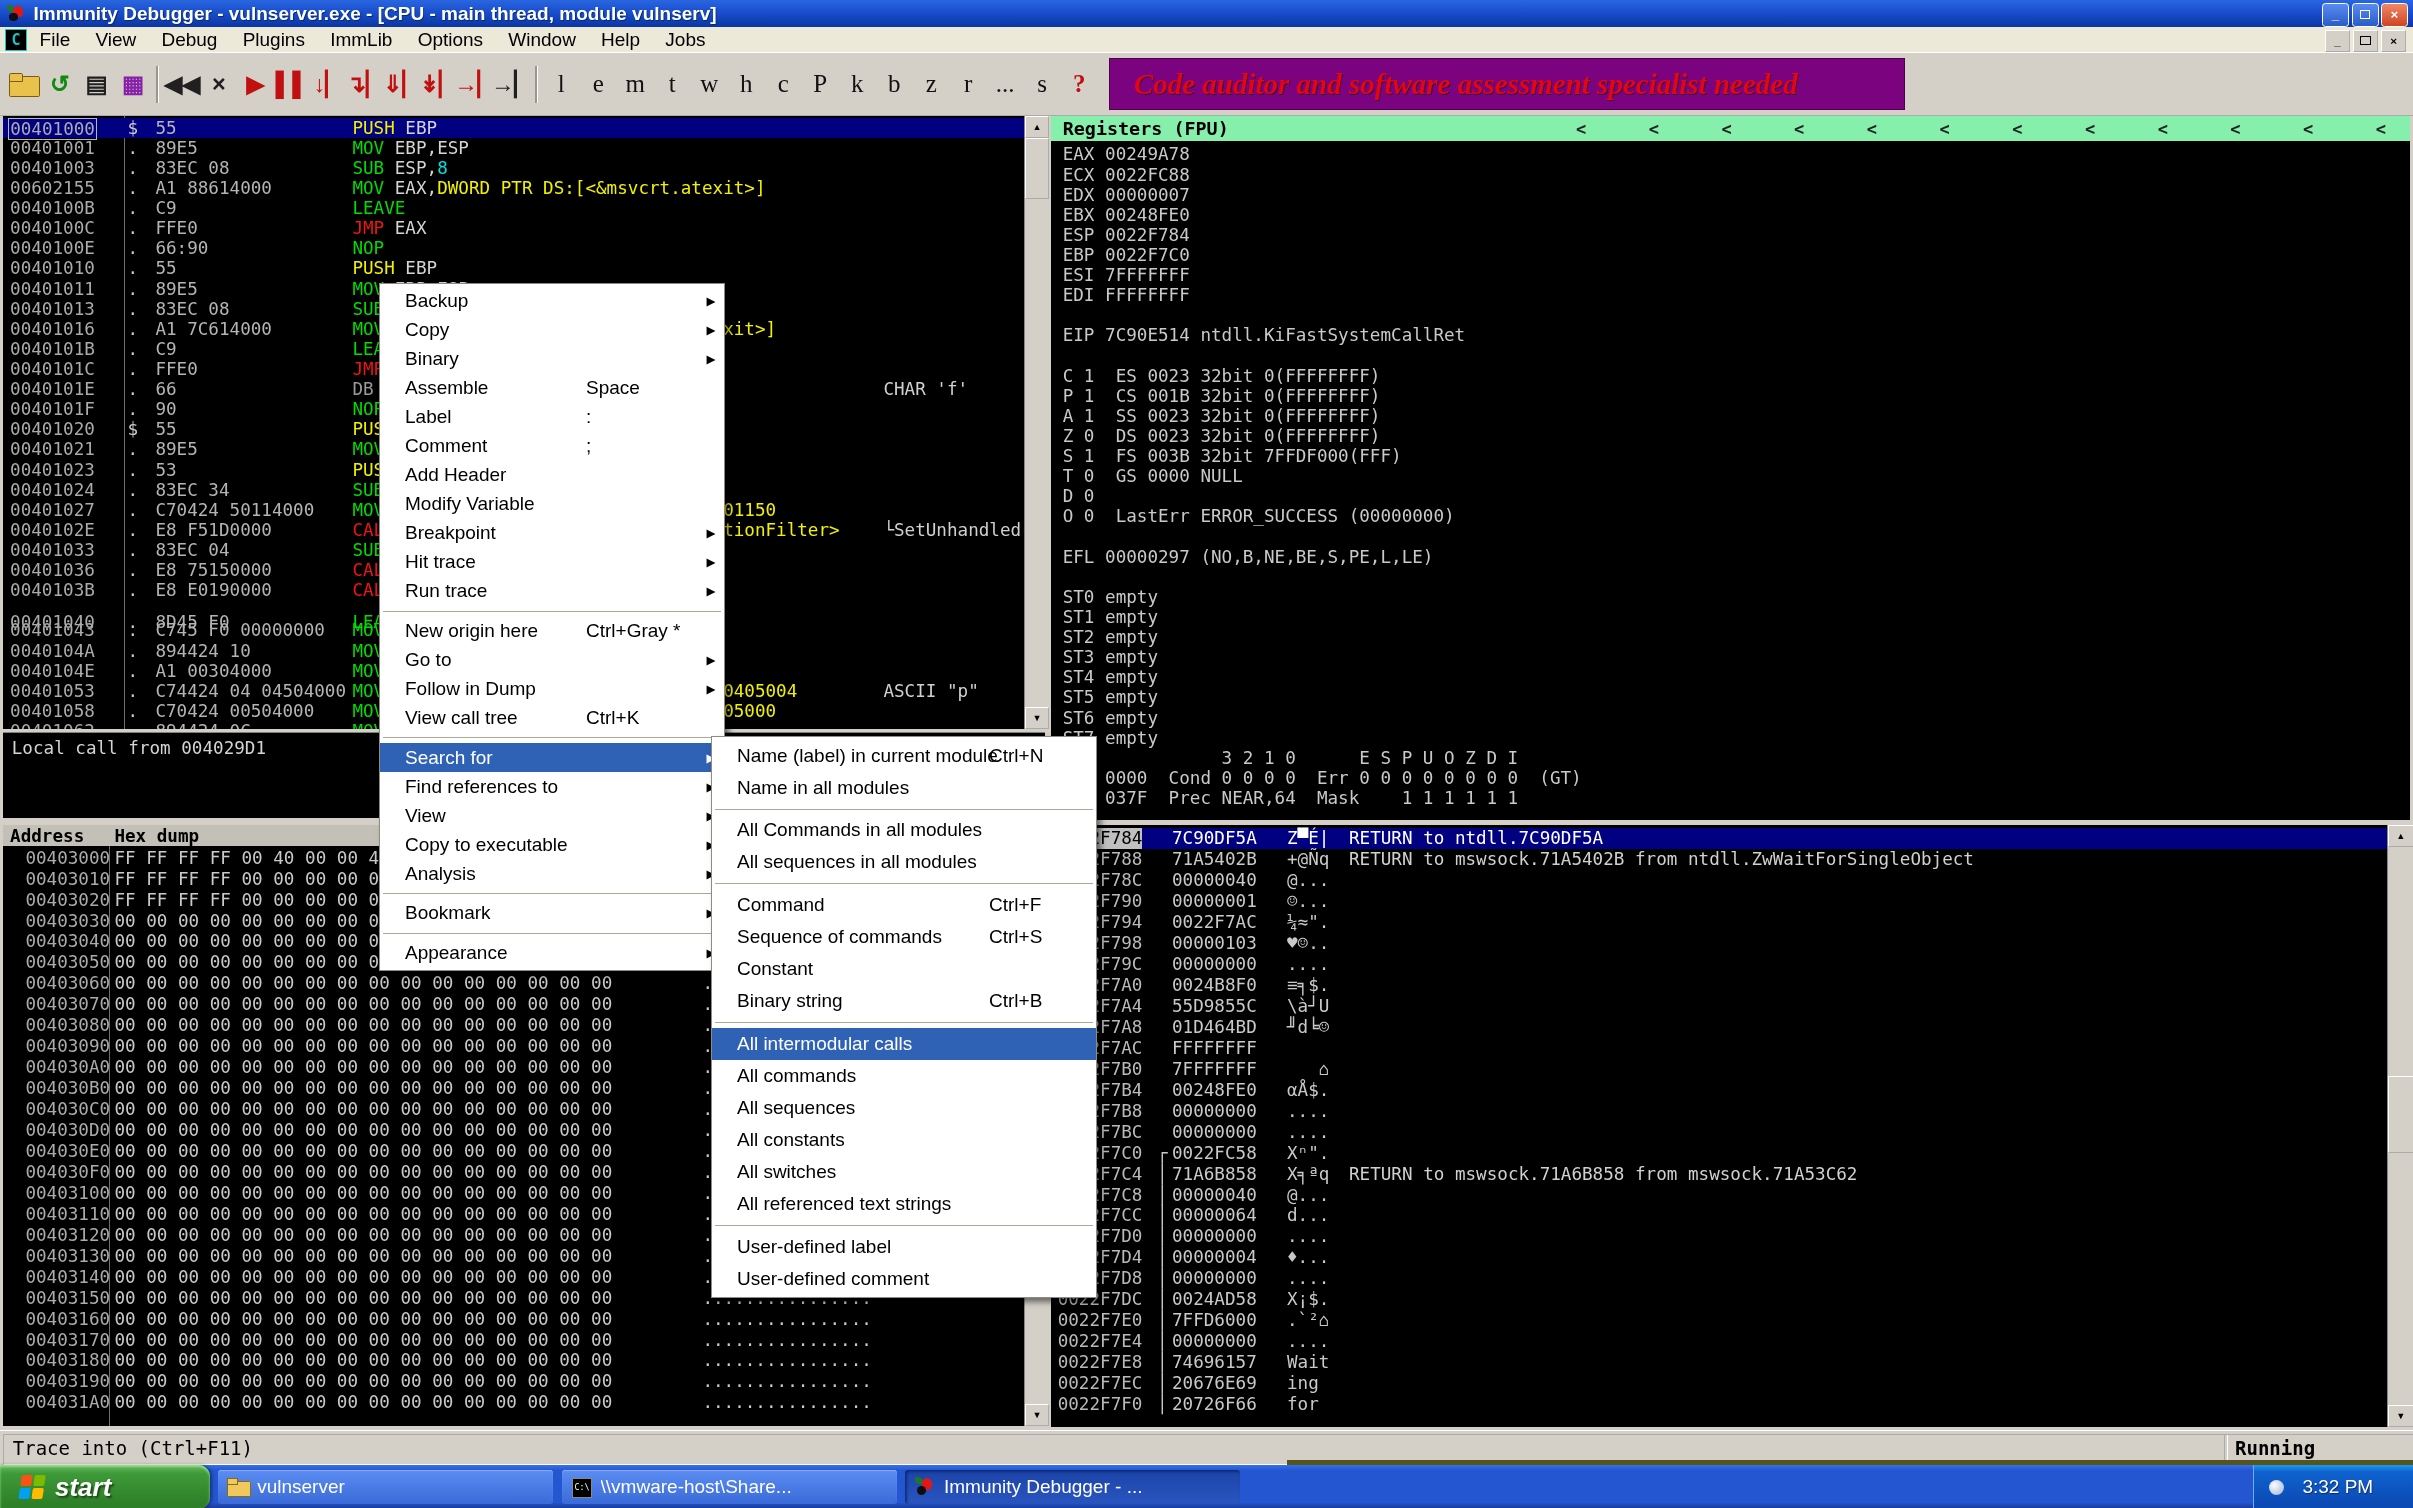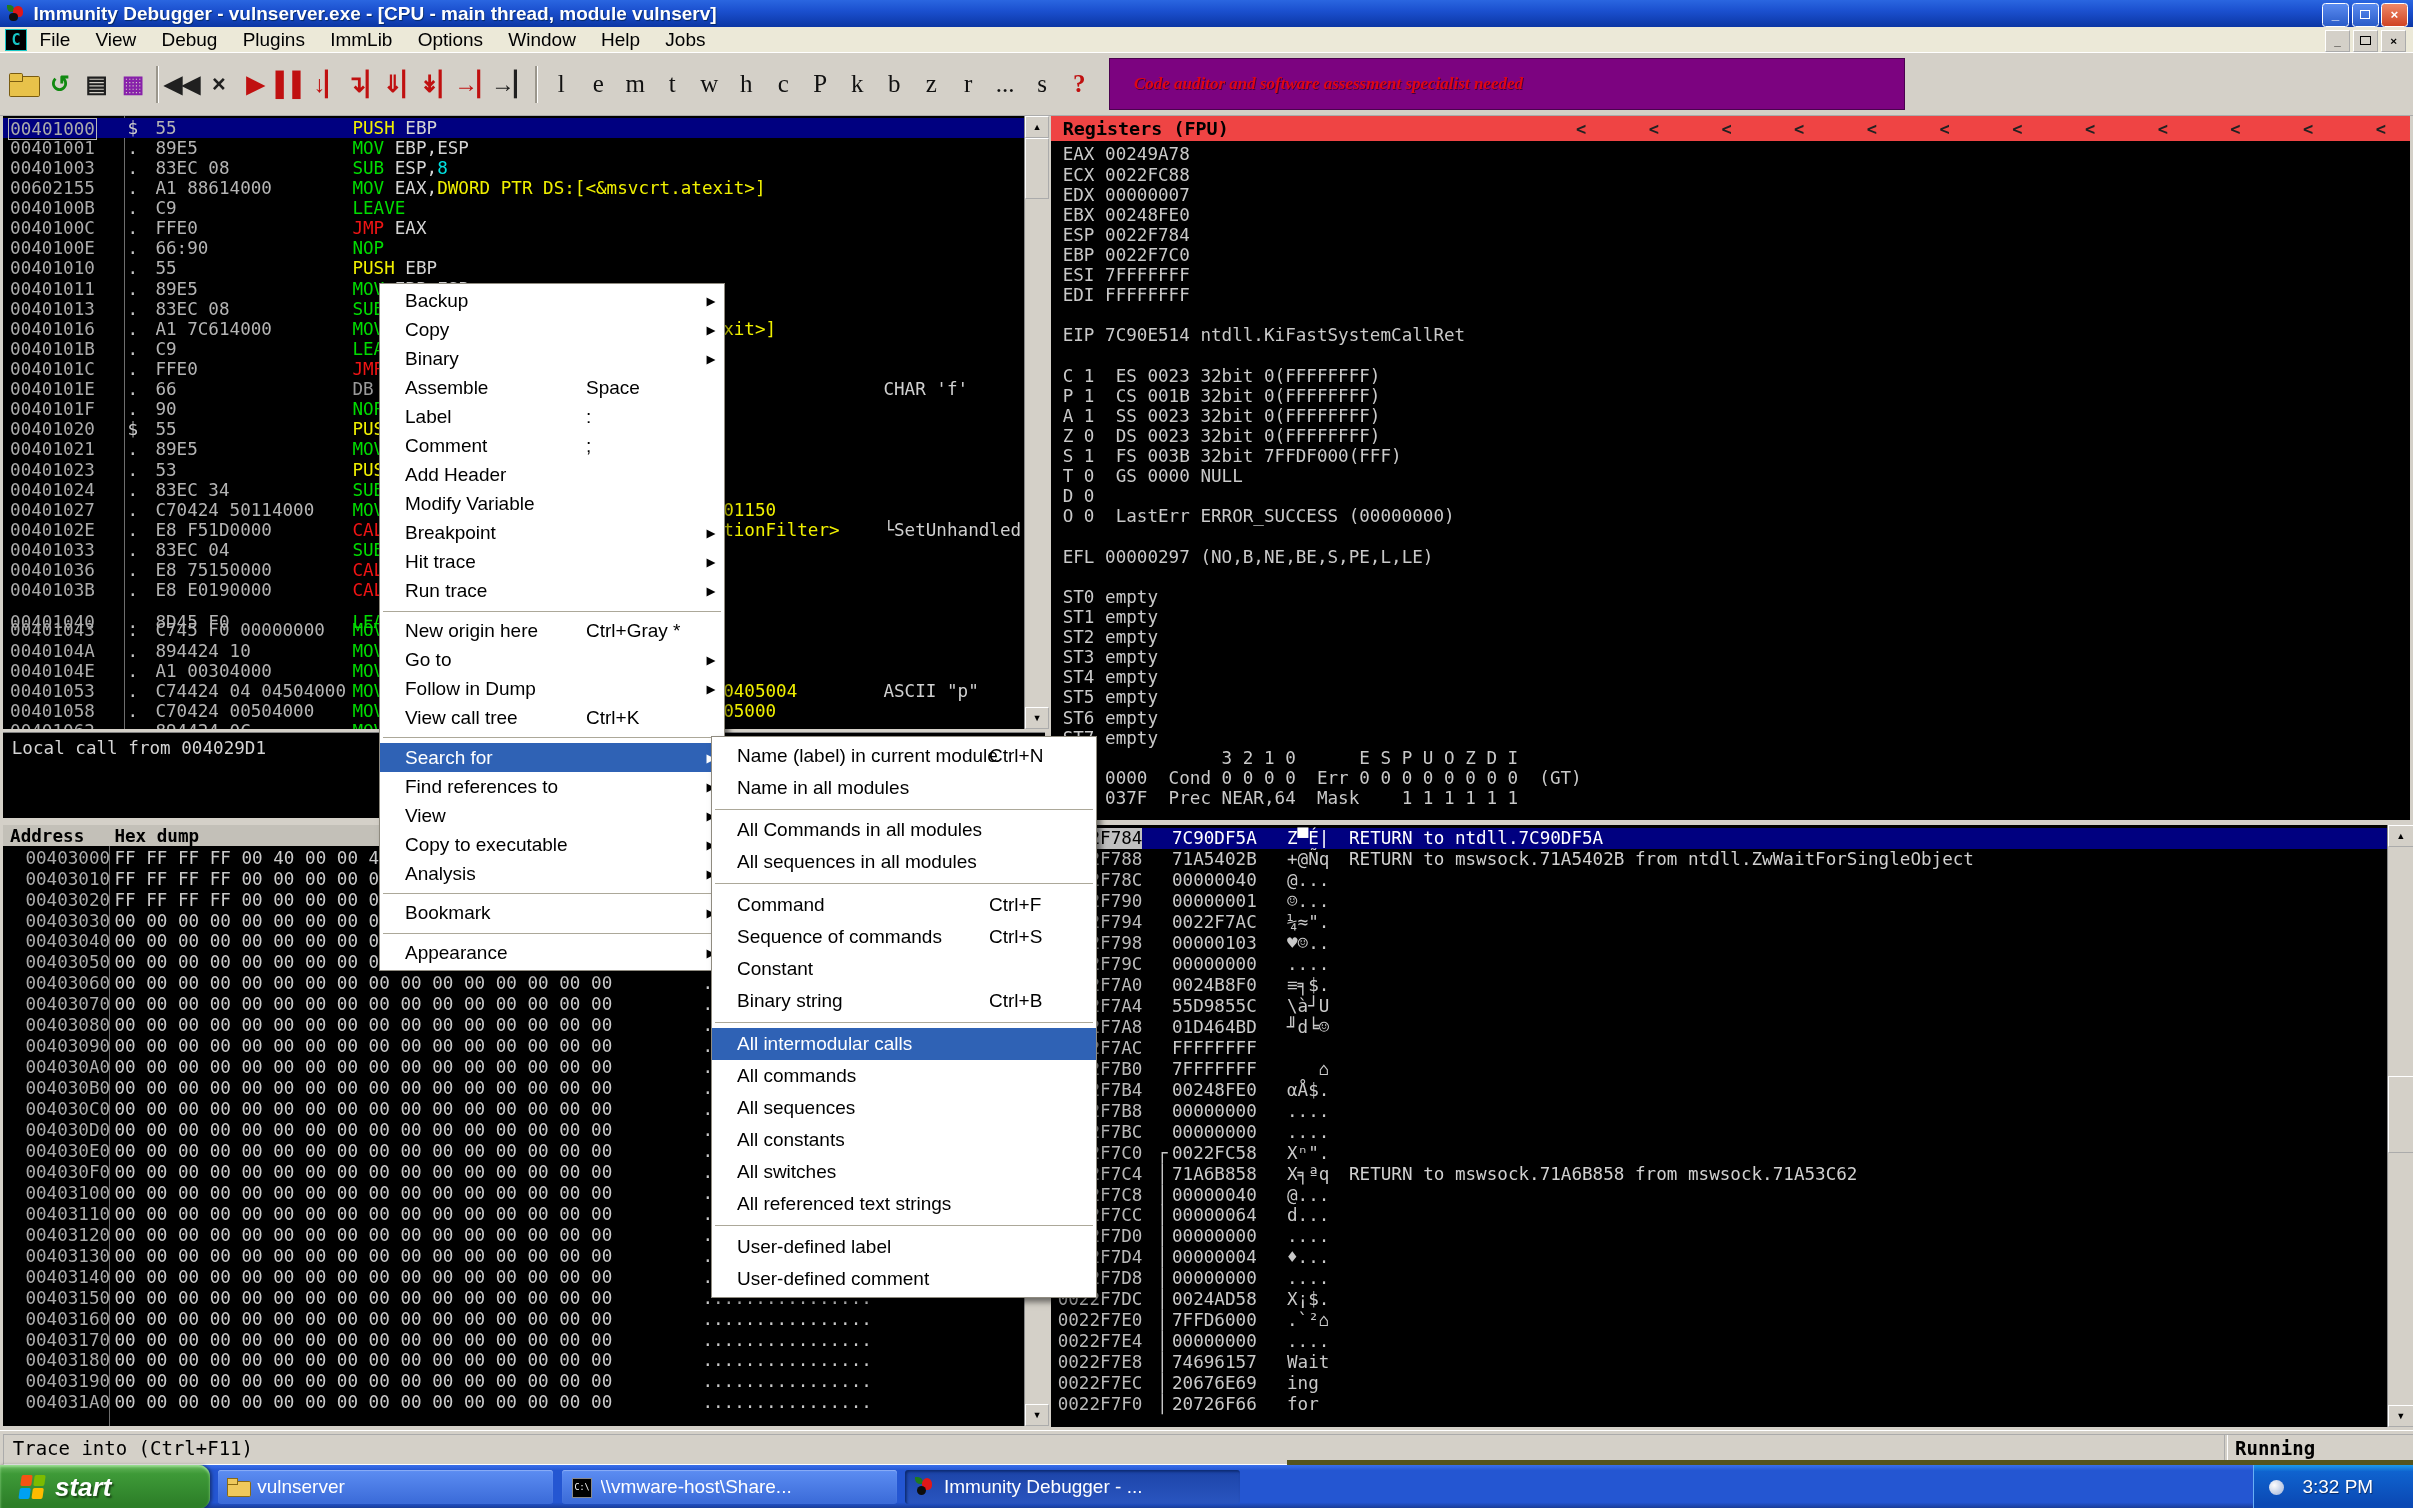--- a/index.html
+++ b/index.html
@@ -38,40 +38,40 @@
   .g-red{color:#c01010;font-weight:bold;}
   .g-purple{color:#8821aa;font-weight:bold;}
   .folder-ic{position:relative;width:28.5px;height:22px;}
   .folder-ic .back{position:absolute;left:0;top:3.4px;width:28.5px;height:18.4px;background:#e8c24a;border:0.8px solid #7a5c10;border-radius:1.7px;}
   .folder-ic .tab{position:absolute;left:0;top:0px;width:11.7px;height:6.7px;background:#e8c24a;border:0.8px solid #7a5c10;border-radius:1.7px 1.7px 0 0;}
   .letter-btn{width:37px;height:39px;display:flex;align-items:center;justify-content:center;
     font-family:"Liberation Serif",serif;font-size:25px;color:#111;}
   .letter-btn.red{color:#c01010;font-weight:bold;}
   #banner{margin-left:11.7px;width:794px;height:50px;background:#7c0380;display:flex;align-items:center;
     border:0.8px solid #4a024e;}
-  #banner span{font-family:"Liberation Serif",serif;font-style:italic;font-weight:bold;font-size:17px;color:#e00612;
+  #banner span{font-family:"Liberation Serif",serif;font-style:italic;font-weight:bold;font-size:29px;color:#e00612;
     margin-left:23.5px;text-shadow:0.8px 0.8px 0 #3a0140;}
   
   .pane{position:absolute;background:#000;overflow:hidden;font-family:"DejaVu Sans Mono",monospace;font-size:17.6px;color:#c9c9c9;}
   #disasm-pane{left:3.4px;top:116px;width:1021px;height:613px;}
   .dis-row{position:absolute;left:0;width:100%;height:20px;line-height:20px;white-space:pre;}
   .dis-row.sel{background:#000080;}
   .dis-addr{position:absolute;left:6.7px;color:#ababab;}
   .dis-row.sel .dis-addr{border:0.8px solid #b8b8b8;margin-left:-1.7px;padding:0 0.8px;}
   .dis-flag{position:absolute;left:124px;color:#c9c9c9;}
   .dis-bytes{position:absolute;left:152px;width:195px;overflow:hidden;color:#b4b4b4;}
   .dis-insn{position:absolute;left:349px;width:530px;overflow:hidden;}
   .dis-comment{position:absolute;left:880px;width:139px;overflow:hidden;color:#d0d0d0;}
   .col-div{position:absolute;top:0;bottom:0;width:0.8px;background:#6e6e6e;}
   .c-y{color:#f0f000;} .c-g{color:#00dc00;} .c-r{color:#f01414;} .c-c{color:#00e0e0;}
   .c-w{color:#d4d4d4;} .c-k{color:#9a9a9a;}
   #info-pane{left:3.4px;top:732px;width:1042px;height:85px;border-top:1.7px groove #808080;}
   #info-line{position:absolute;left:8.4px;top:5px;white-space:pre;color:#d4d4d4;}
   
-  #regs-header{position:absolute;left:1051px;top:116px;width:1359px;height:25px;background:#ef4444;
+  #regs-header{position:absolute;left:1051px;top:116px;width:1359px;height:25px;background:#86efac;
     border-bottom:0.8px solid #807c74;display:flex;align-items:center;}
   #regs-title{font-family:"DejaVu Sans Mono",monospace;font-weight:bold;font-size:18.4px;color:#000;margin-left:11.7px;}
   #regs-chevrons{position:absolute;left:525px;top:0;height:25px;width:810px;display:flex;justify-content:space-between;align-items:center;}
   .chev{font-family:"DejaVu Sans Mono",monospace;font-size:17px;font-weight:bold;color:#222;}
   #regs-pane{left:1051px;top:141px;width:1359px;height:679px;}
   .reg-line{position:absolute;left:11.7px;white-space:pre;height:20px;line-height:20px;color:#c9c9c9;}
   
   #dump-header{position:absolute;left:3.4px;top:825px;width:1042px;height:22px;background:#c3c0b8;
     border-bottom:0.8px solid #807c74;}
   .dump-h{position:absolute;top:0;height:22px;line-height:22px;font-family:"DejaVu Sans Mono",monospace;

